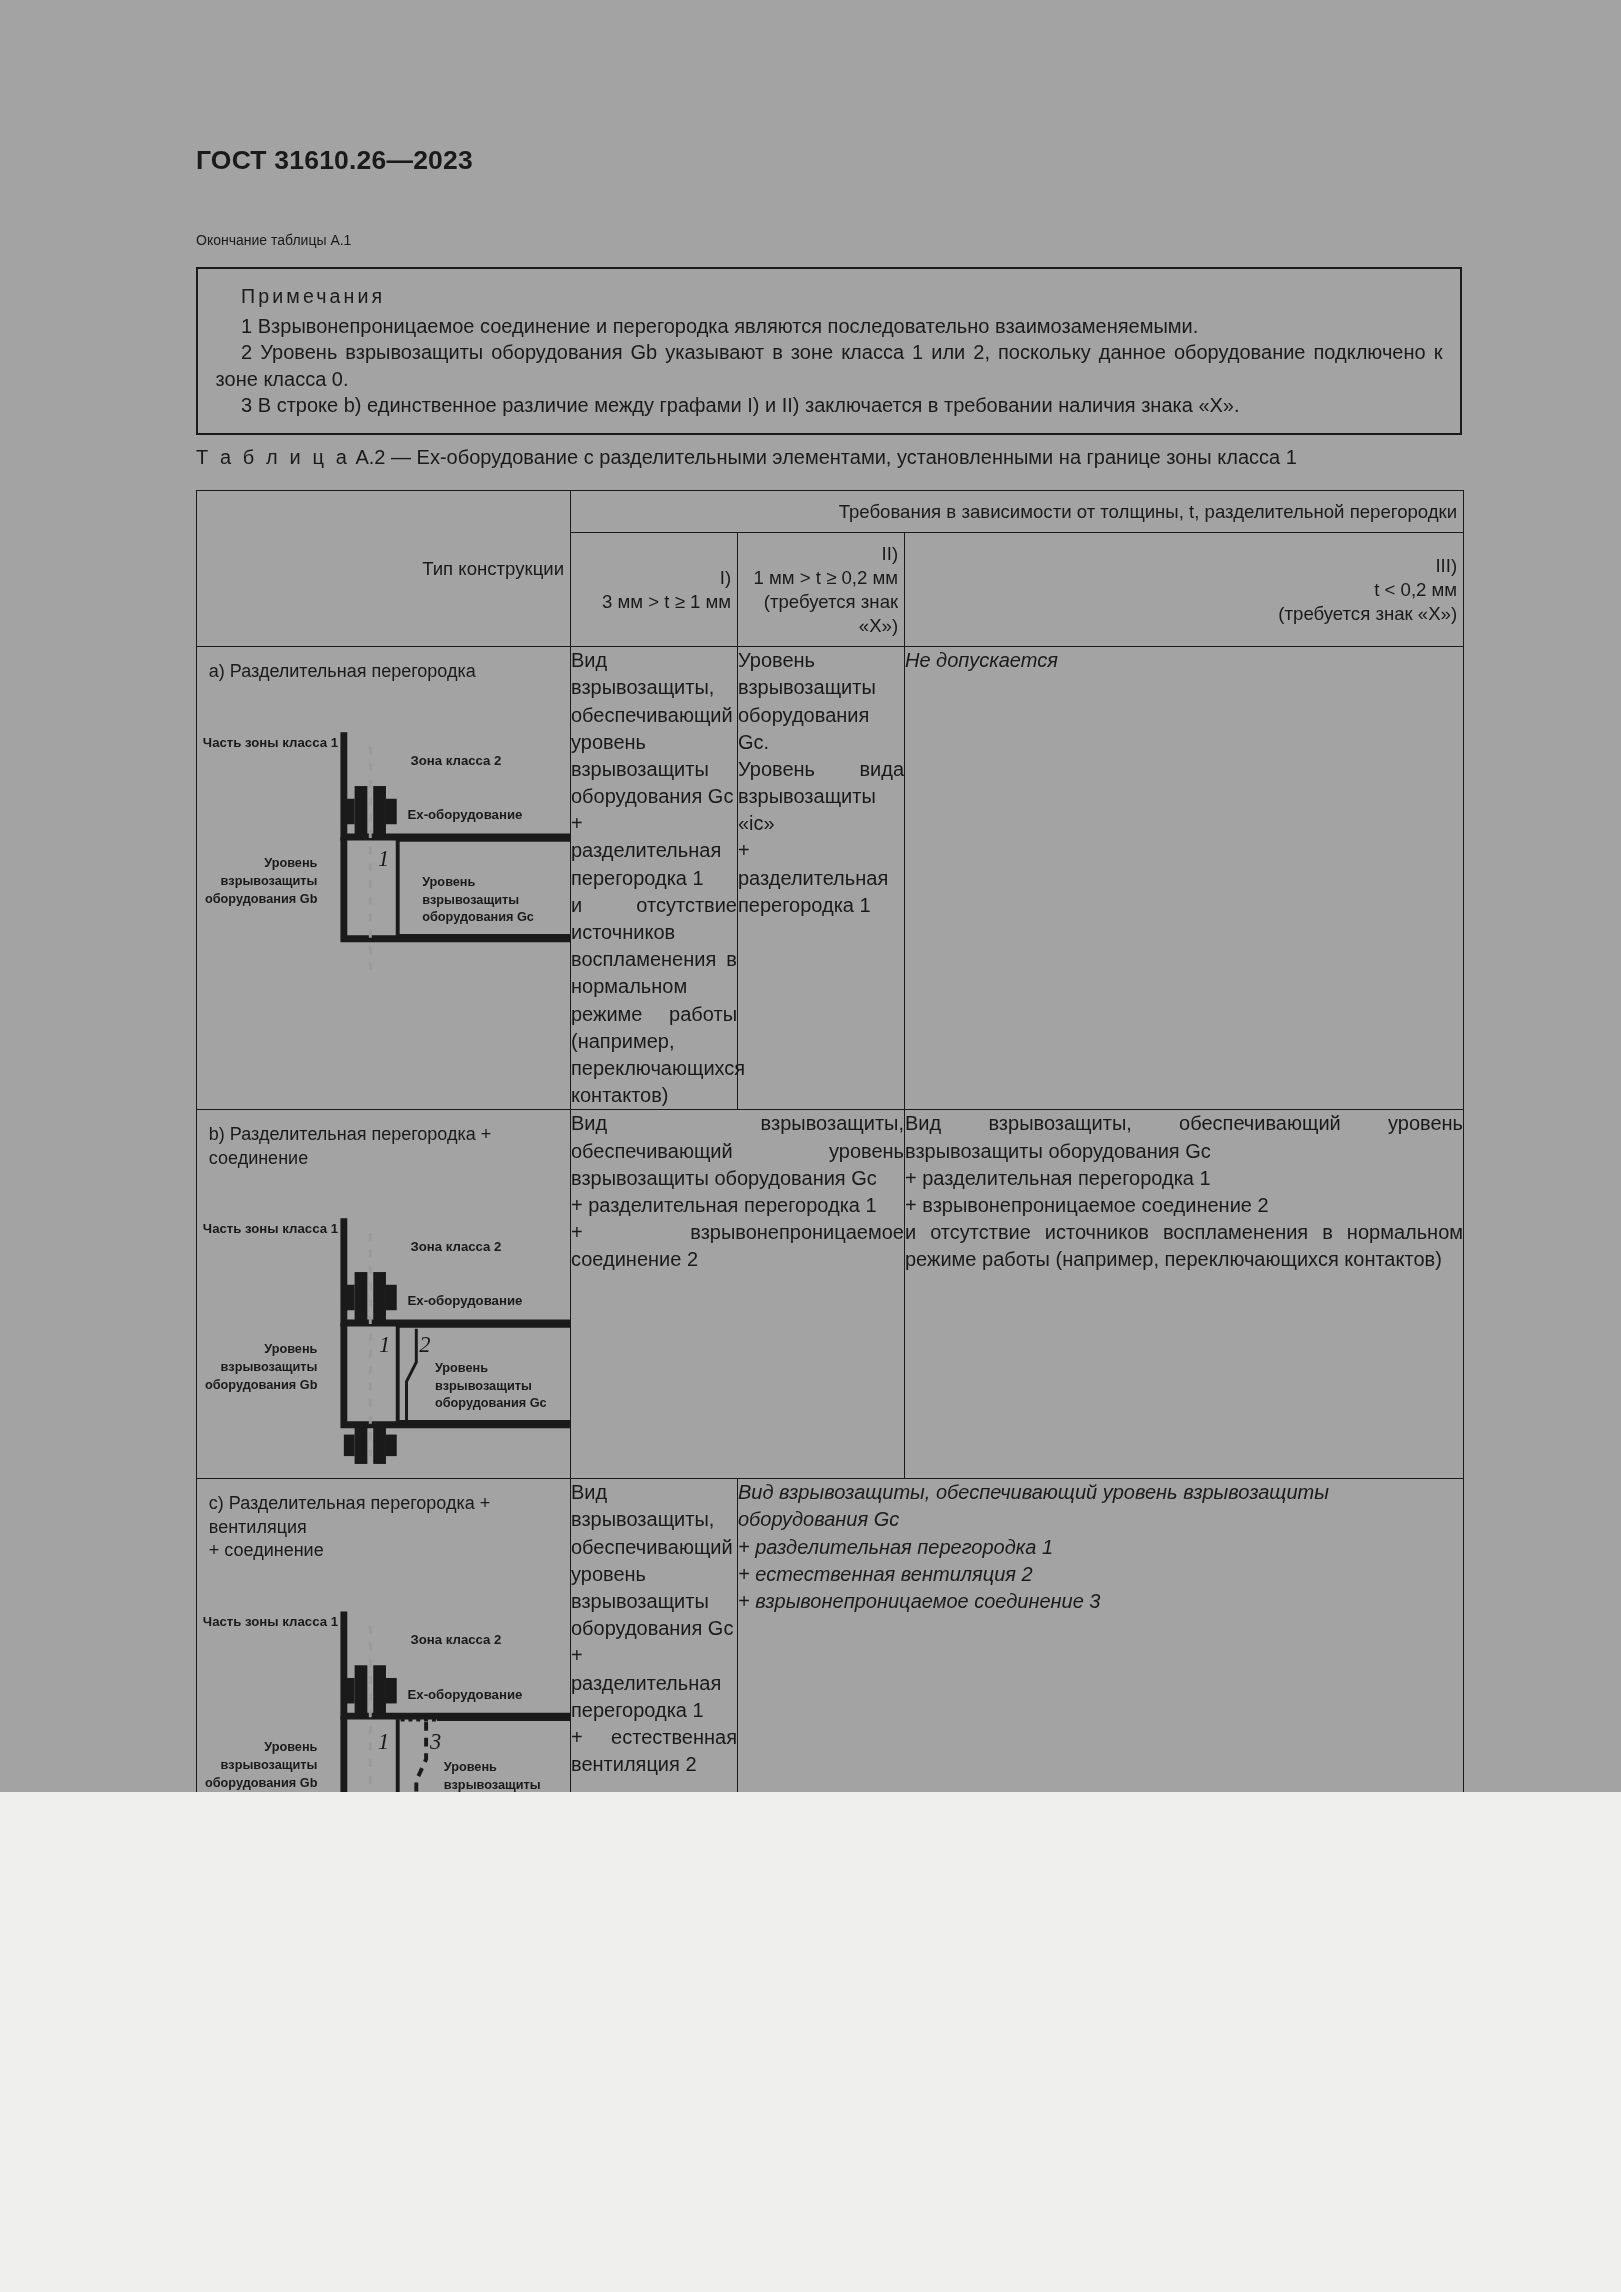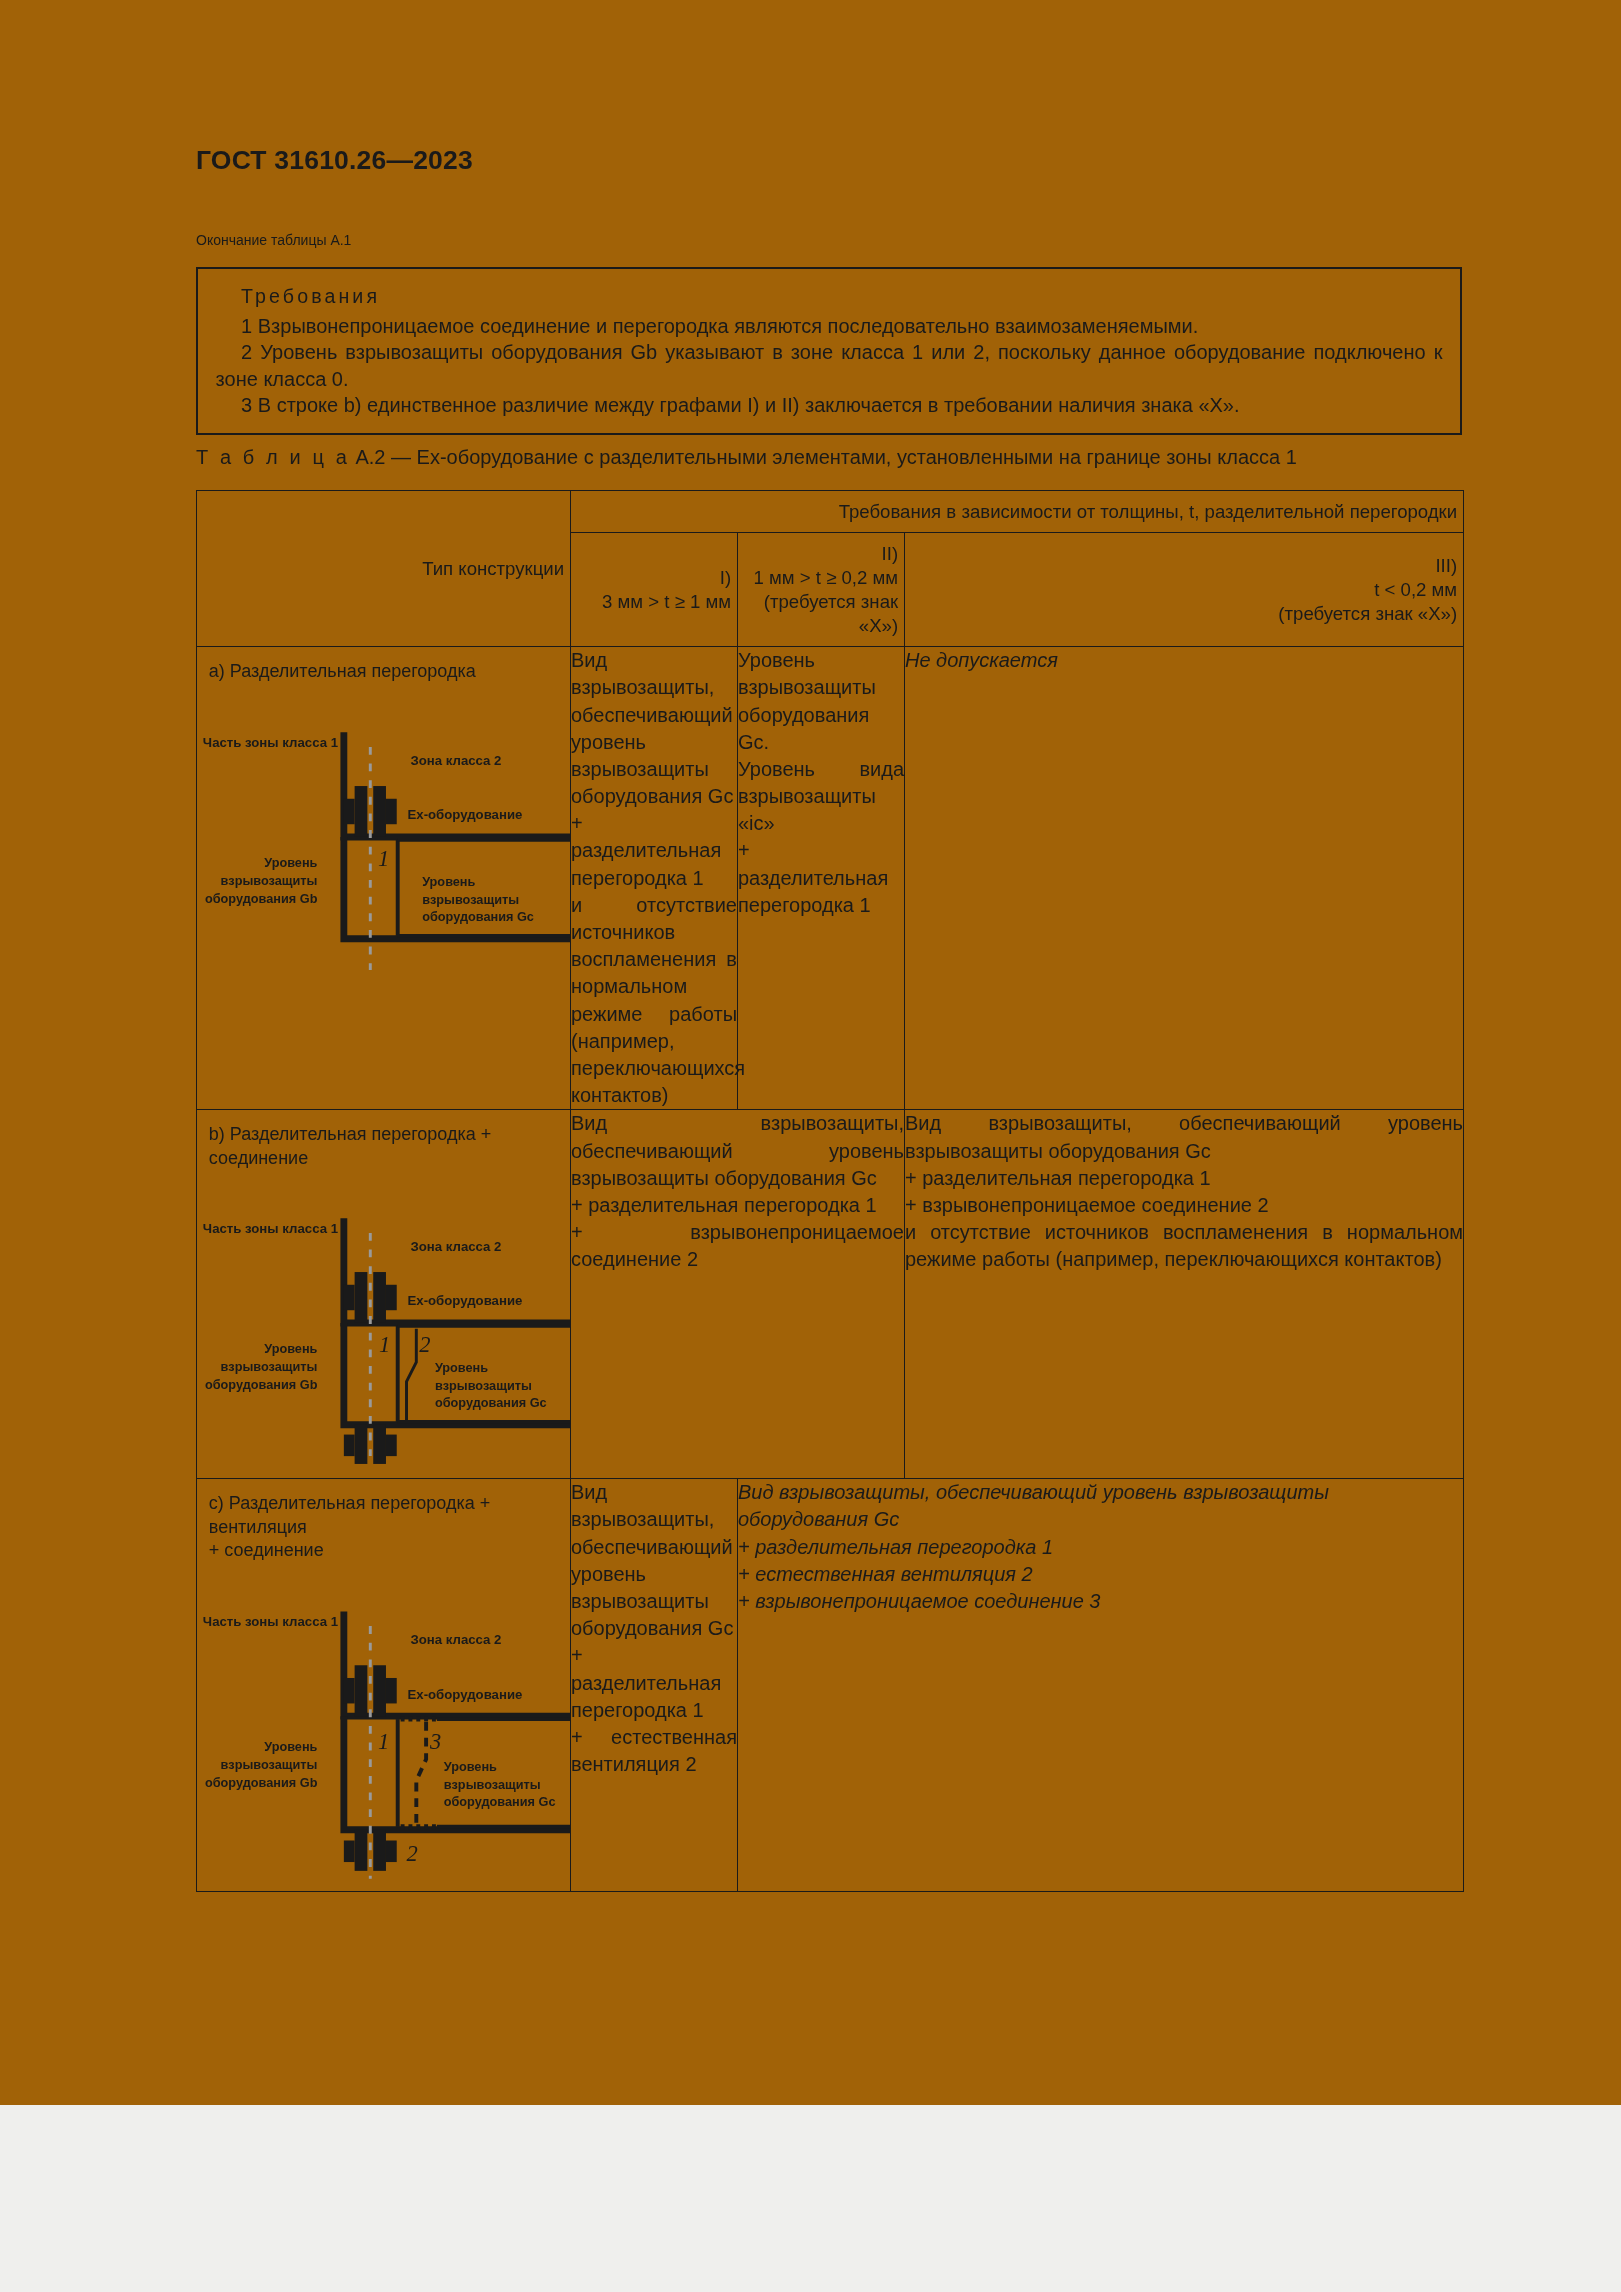--- a/index.html
+++ b/index.html
@@ -4,22 +4,22 @@
 <title>ГОСТ 31610.26—2023</title>
 <style>
   html, body {
     margin: 0;
     padding: 0;
     background: #efefed;
   }
   .page {
     position: relative;
     width: 1621px;
-    height: 2105px;
-    background: #a16207;
+    height: 1792px;
+    background: #a3a3a3;
     font-family: "Liberation Sans", sans-serif;
     color: #1a1a1a;
     overflow: hidden;
   }
 
   
   .doc-header {
     position: absolute;
     left: 196px;
     top: 145px;
@@ -126,21 +126,21 @@
 </head>
 <body>
 
 <div class="page">
 
   <div class="doc-header">ГОСТ 31610.26—2023</div>
 
   <div class="table-continuation">Окончание таблицы А.1</div>
 
   <div class="notes-box">
-    <div class="notes-title">Требования</div>
+    <div class="notes-title">Примечания</div>
     <p class="note-item">1  Взрывонепроницаемое соединение и перегородка являются последовательно взаимозаменяемыми.</p>
     <p class="note-item">2  Уровень взрывозащиты оборудования Gb указывают в зоне класса 1 или 2, поскольку данное оборудование подключено к зоне класса 0.</p>
     <p class="note-item">3  В строке b) единственное различие между графами I) и II) заключается в требовании наличия знака «X».</p>
   </div>
 
   <div class="table-caption">
     <span class="sp">Т а б л и ц а</span>
     <span>А.2 — Ex-оборудование с разделительными элементами, установленными на границе зоны класса 1</span>
   </div>
 

